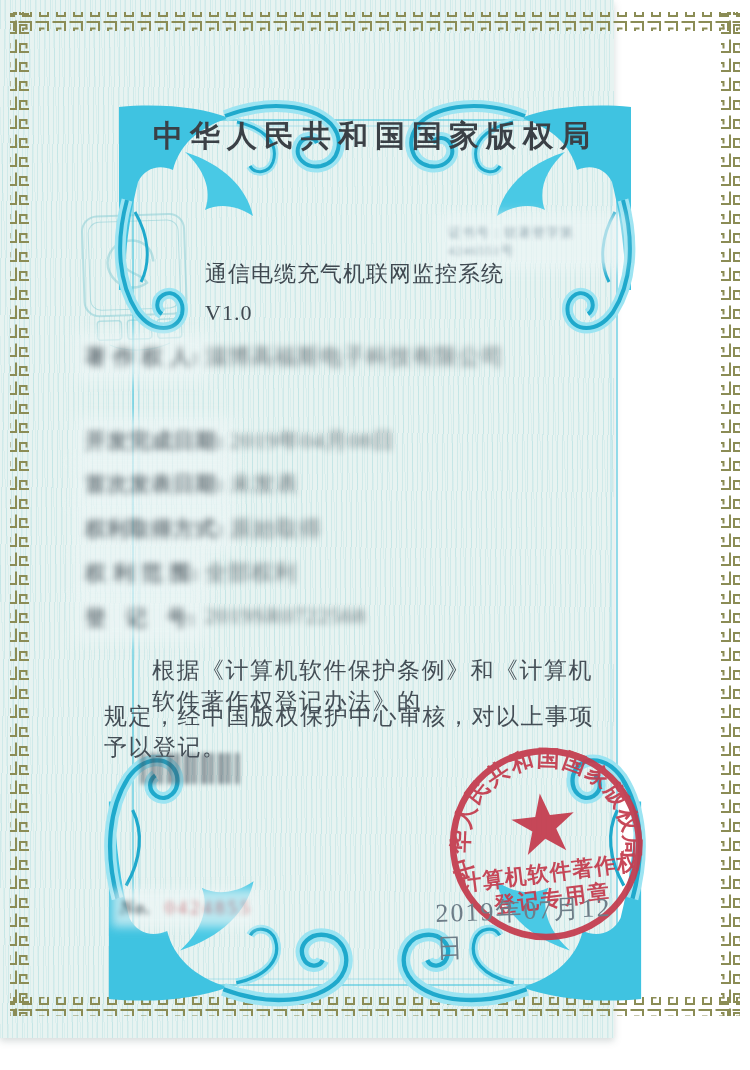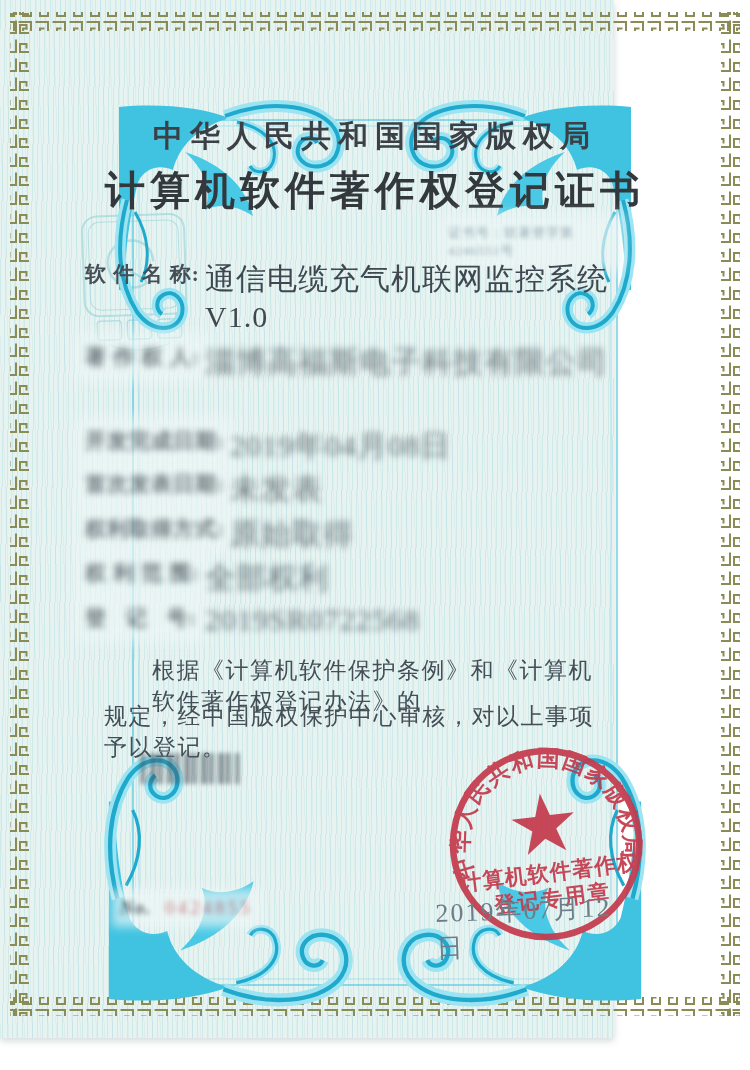--- a/index.html
+++ b/index.html
@@ -25,21 +25,21 @@
     font-size:30px;font-weight:700;letter-spacing:7px;color:#3a4046;
   }
   .maintitle{
     left:0;top:163px;width:750px;text-align:center;
     font-size:40px;font-weight:700;letter-spacing:5px;color:#33383d;
   }
   .certno{
     left:448px;top:224px;font-size:13px;color:#7e93a0;letter-spacing:1px;
   }
   .row-label{font-size:21px;font-weight:700;color:#454f57;letter-spacing:1px;white-space:pre;}
-  .row-value{font-size:30px;color:#3f4850;letter-spacing:1px;white-space:pre;}
+  .row-value{font-size:22px;color:#3f4850;letter-spacing:1px;white-space:pre;}
   .bl{filter:blur(3px);opacity:.78;}
   .bl-soft{background:rgba(236,246,246,0.85);box-shadow:0 0 10px 10px rgba(236,246,246,0.85);}
   .bl2{filter:blur(2.3px);opacity:.8;}
   .statement{font-size:23px;color:#444e56;letter-spacing:1.5px;padding-left:44px;}
   .barcode{
     left:141px;top:753px;width:98px;height:31px;
     background:repeating-linear-gradient(90deg,
       #49525c 0 3px, rgba(0,0,0,0) 3px 5px,
       #49525c 5px 6px, rgba(0,0,0,0) 6px 10px,
       #49525c 10px 14px, rgba(0,0,0,0) 14px 17px);
@@ -99,24 +99,22 @@
     <rect x="139" y="126" width="472" height="853" fill="none" stroke="#7fd6e8" stroke-width="1" opacity="0.55"></rect>
 
     <use href="#flor" transform="translate(133,120)"></use>
     <use href="#flor" transform="translate(617,120) scale(-1,1)"></use>
     <use href="#flor" transform="translate(124,985) scale(1.08,-1.08)"></use>
     <use href="#flor" transform="translate(626,985) scale(-1.08,-1.08)"></use>
   </svg>
 
   <div class="content">
     <div class="abs authority">中华人民共和国国家版权局</div>
-    <div class="abs maintitle">计算机软件著作权登记证书</div>
     <div class="abs certno bl2 bl-soft">证书号：软著登字第4246551号</div>
 
-    <div class="abs row-label" style="left:85px;top:260px;">软 件 名 称:</div>
     <div class="abs row-value" style="left:205px;top:259px;">通信电缆充气机联网监控系统</div>
     <div class="abs row-value" style="left:205px;top:300px;">V1.0</div>
 
     <div class="abs row-label bl bl-soft" style="left:85px;top:343px;">著 作 权 人:</div>
     <div class="abs row-value bl" style="left:205px;top:342px;">淄博高福斯电子科技有限公司</div>
 
     <div class="abs row-label bl bl-soft" style="left:85px;top:427px;">开发完成日期:</div>
     <div class="abs row-value bl" style="left:230px;top:426px;">2019年04月08日</div>
 
     <div class="abs row-label bl bl-soft" style="left:85px;top:470px;">首次发表日期:</div>

